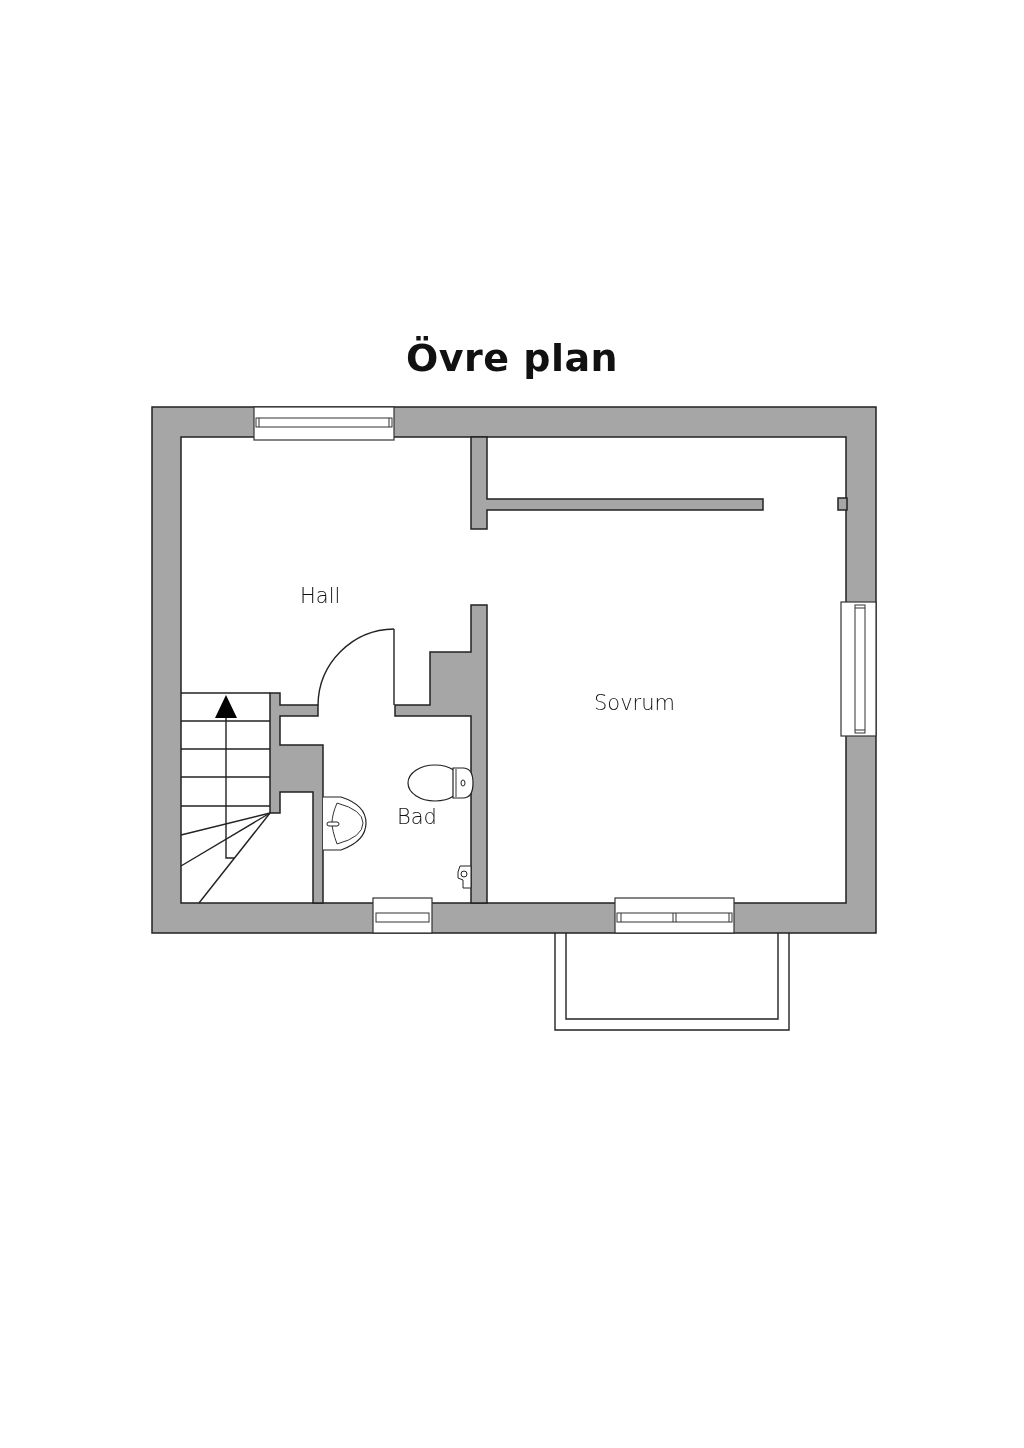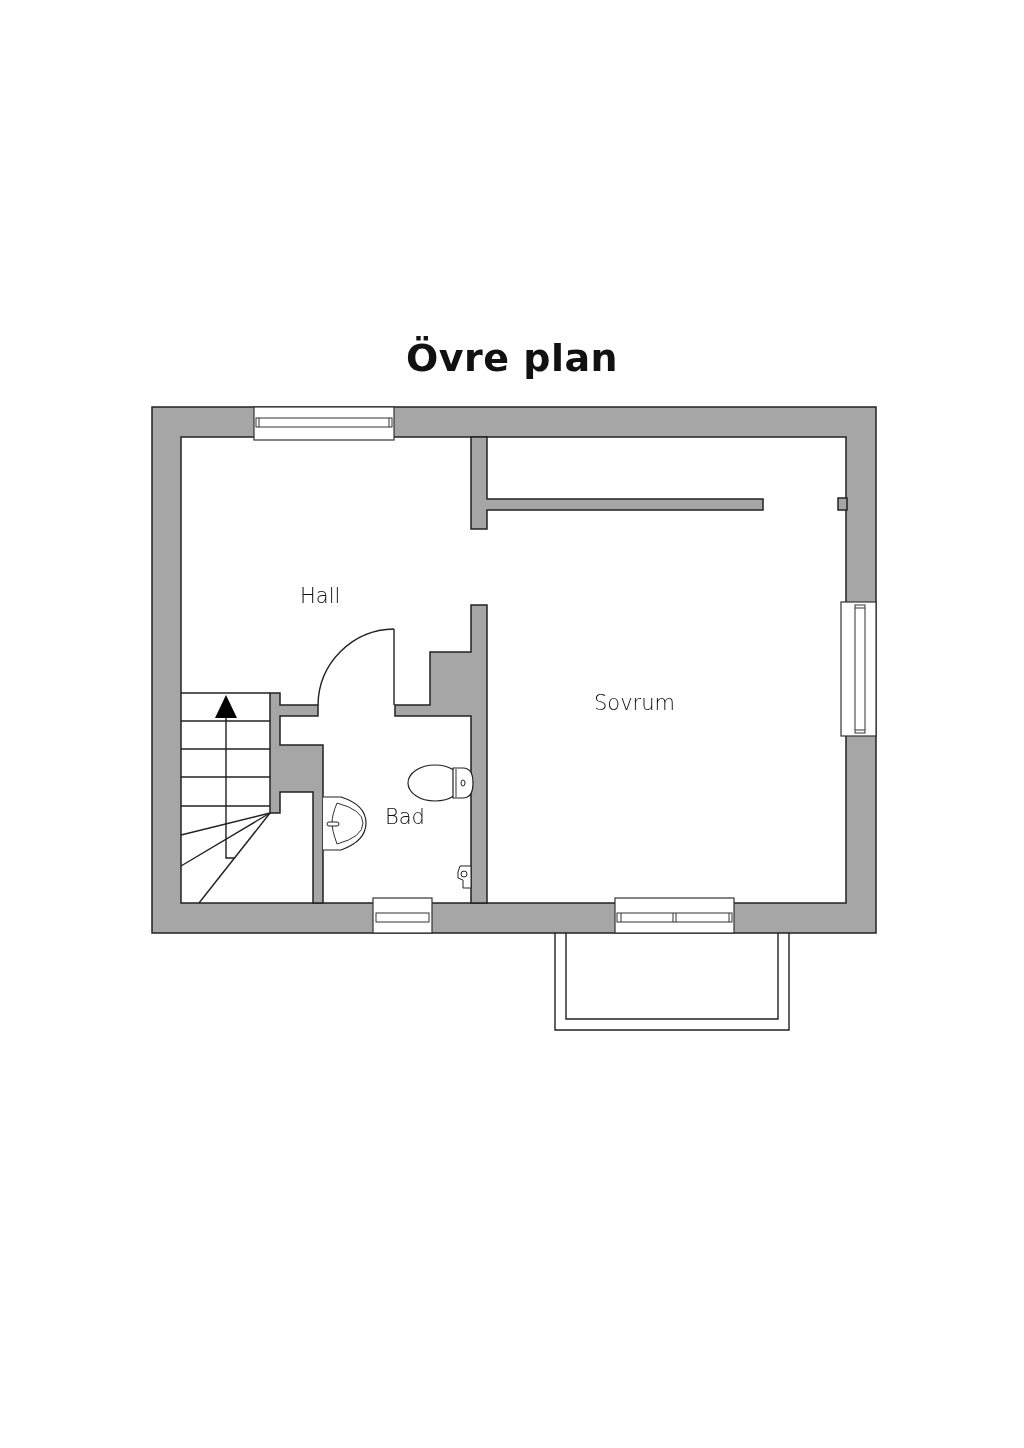--- a/index.html
+++ b/index.html
@@ -99,14 +99,14 @@
     <rect x="327" y="822" width="12" height="4" rx="2" fill="#fff" stroke="#222" stroke-width="1"></rect>
   </g>
 
   <g>
     <path d="M460,866 L471,866 L471,888 L463,888 L463,880 L458,878 L458,872 Z" fill="#fff" stroke="#222" stroke-width="1"></path>
     <circle cx="464" cy="874" r="3" fill="#fff" stroke="#222" stroke-width="1"></circle>
   </g>
 </svg>
 
 <div class="label" style="left:300px; top:554px;margin-top:30px;">Hall</div>
-<div class="label" style="left:385px; top:805px;">Bad</div>
+<div class="label" style="left:397px; top:805px;">Bad</div>
 <div class="label" style="left:594px; top:691px;">Sovrum</div>
 
 </body></html>

